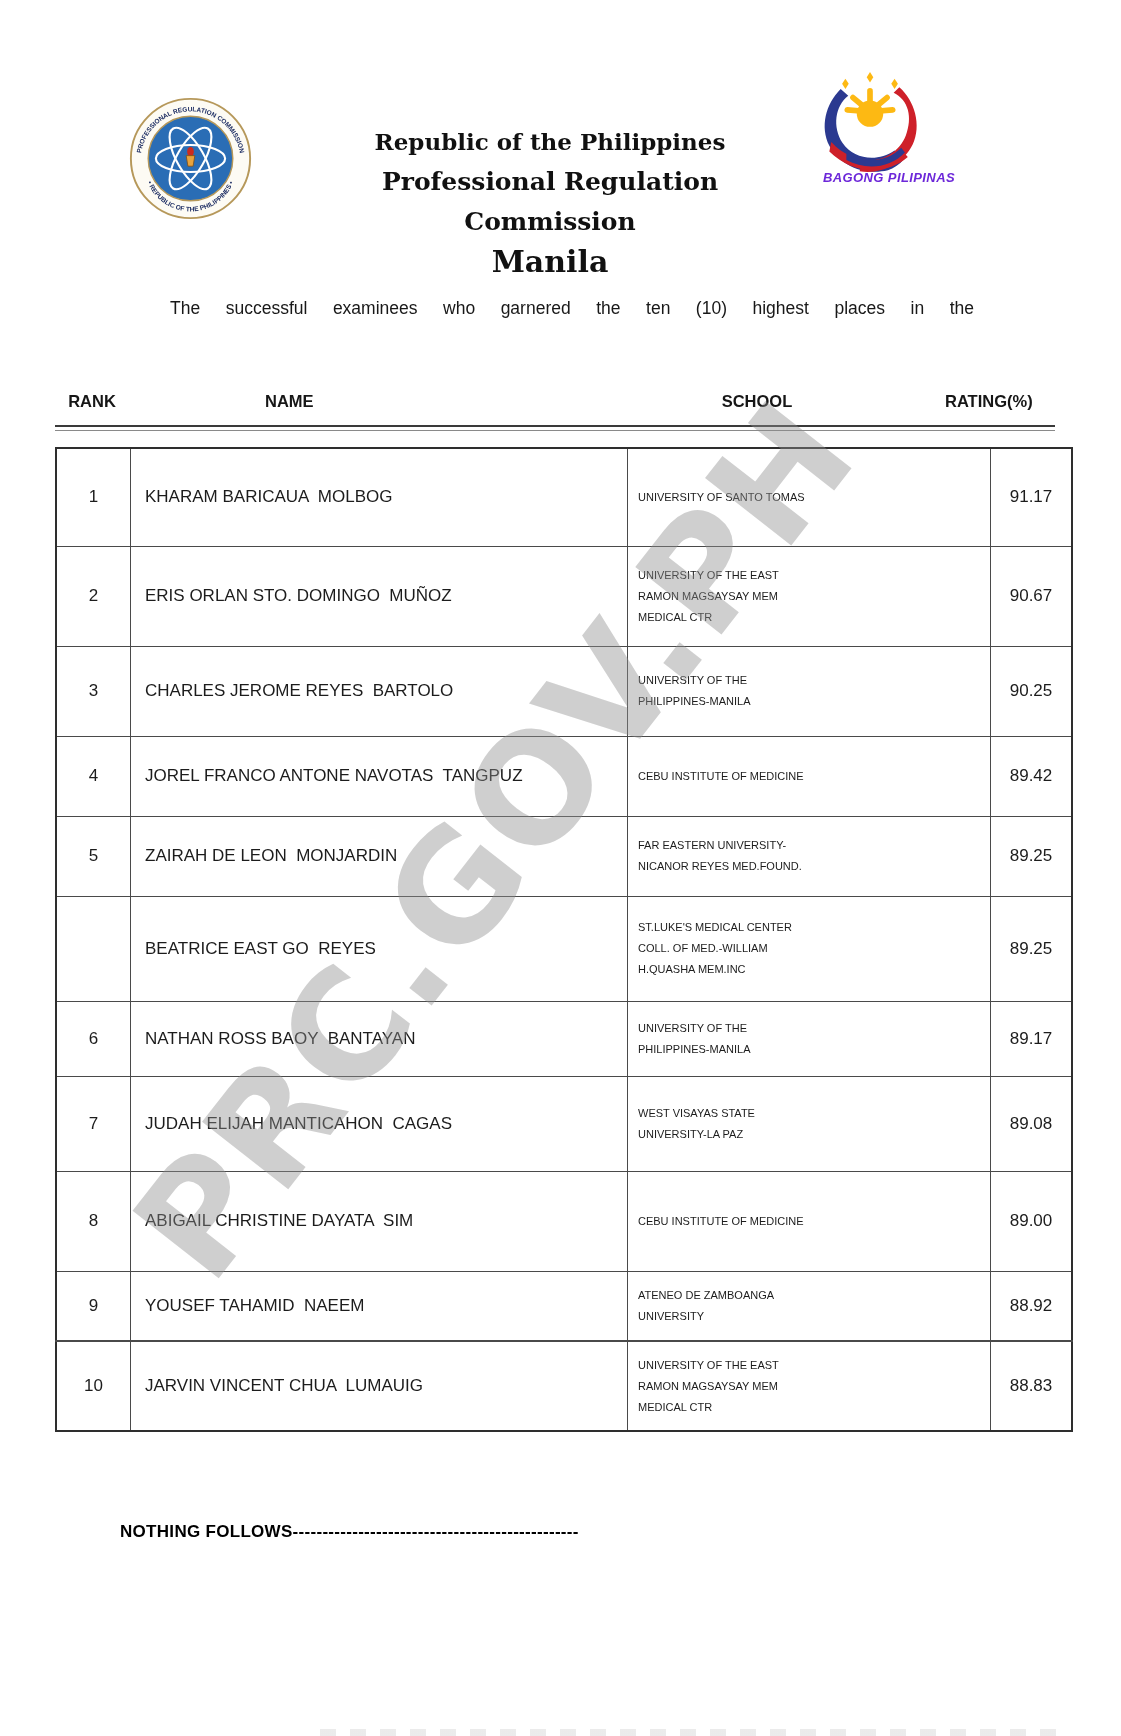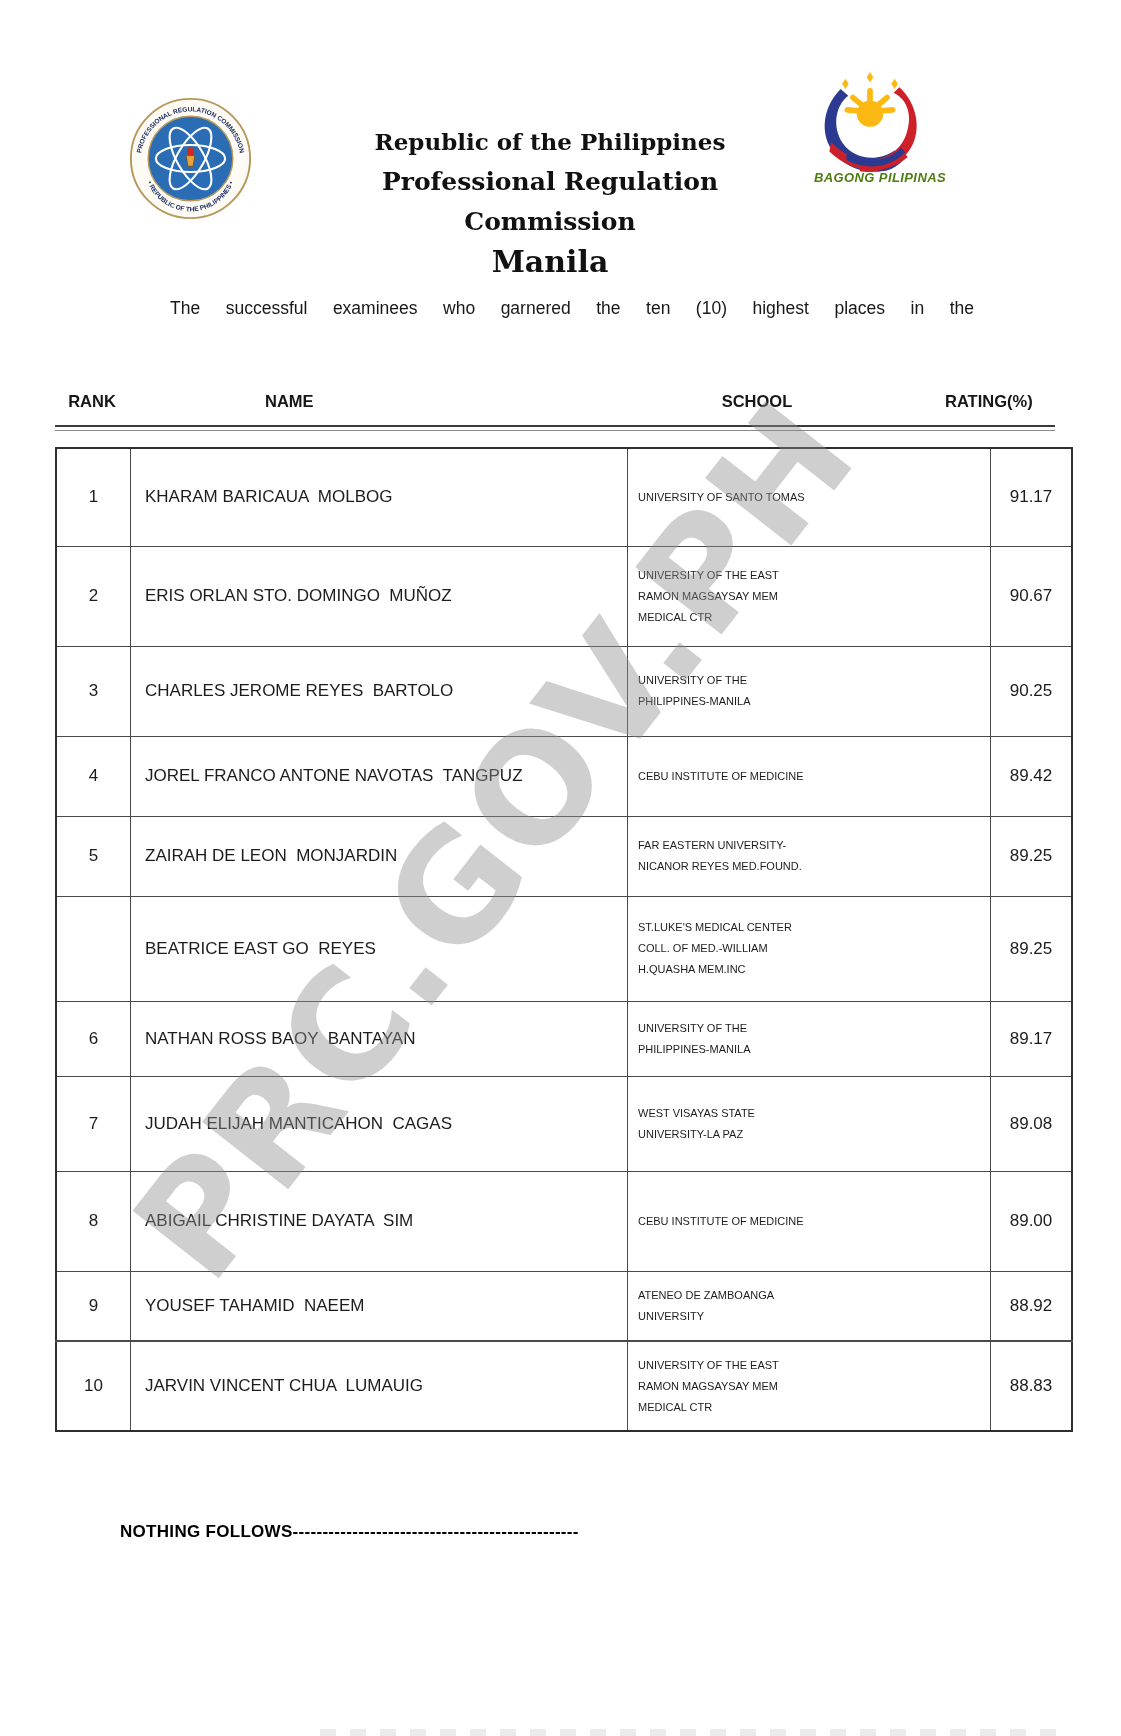--- a/index.html
+++ b/index.html
@@ -10,22 +10,22 @@
   .abs{position:absolute;}
 
   
   .seal{left:128px;top:96px;}
   .gov-title{left:300px;top:122px;width:500px;text-align:center;
     font-family:"DejaVu Serif",serif;font-weight:700;color:#111;}
   .gov-title .l1{font-size:23px;line-height:40px;}
   .gov-title .l2{font-size:25px;line-height:40px;}
   .gov-title .l3{font-size:30px;line-height:40px;}
   .bp-logo{left:818px;top:70px;width:104px;text-align:center;}
-  .bp-label{left:805px;top:170px;width:150px;text-align:center;
-    font-size:13px;font-weight:700;font-style:italic;color:#4d7c0f;letter-spacing:.4px;}
+  .bp-label{left:805px;top:170px;width:150px;text-align:right;
+    font-size:13px;font-weight:700;font-style:italic;color:#6d28d9;letter-spacing:.4px;}
 
   
   .intro{left:112px;top:296px;width:862px;font-size:17.5px;line-height:24px;color:#181818;}
   .intro .jline{text-align:justify;text-align-last:justify;}
   .intro .indent{display:inline-block;width:58px;}
   .intro b{font-weight:700;}
 
   
   .colhead{top:392px;font-size:16.5px;font-weight:700;color:#161616;}
   .ch-rank{left:62px;width:60px;text-align:center;}

